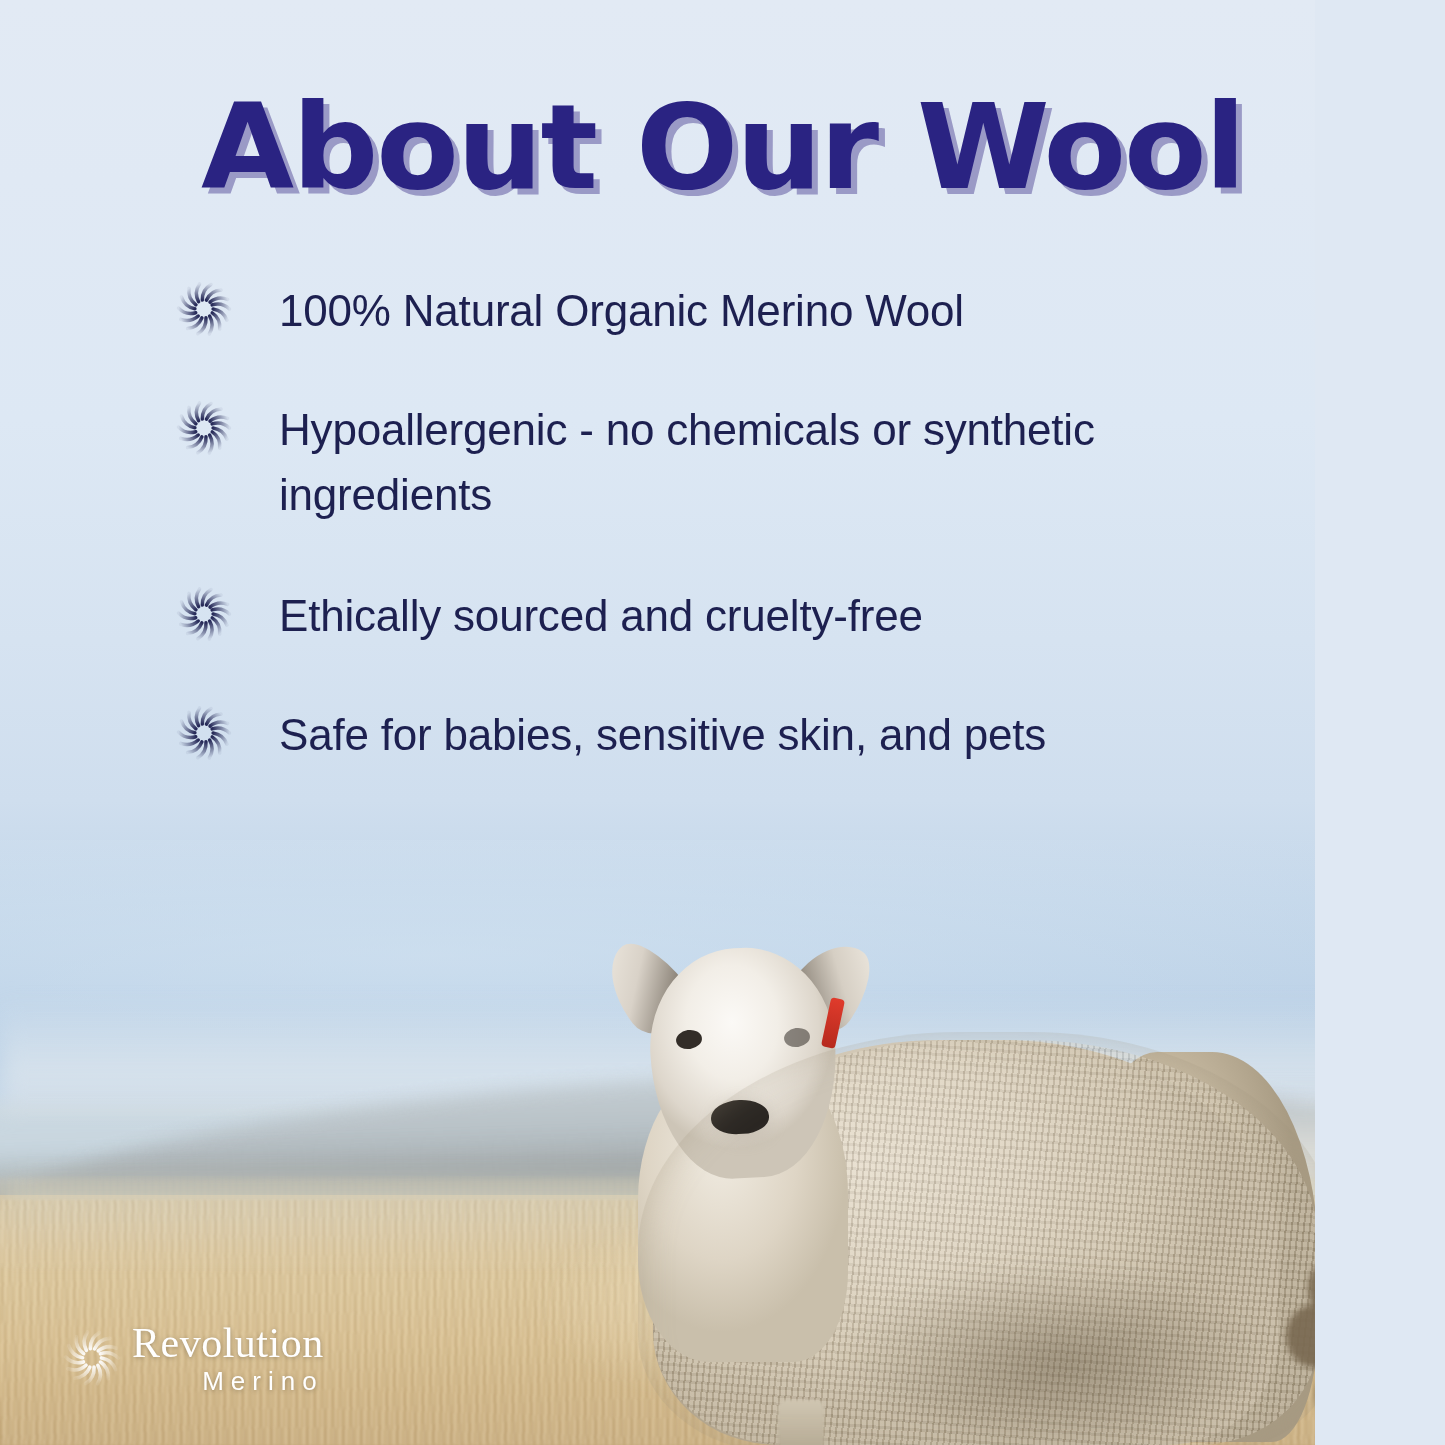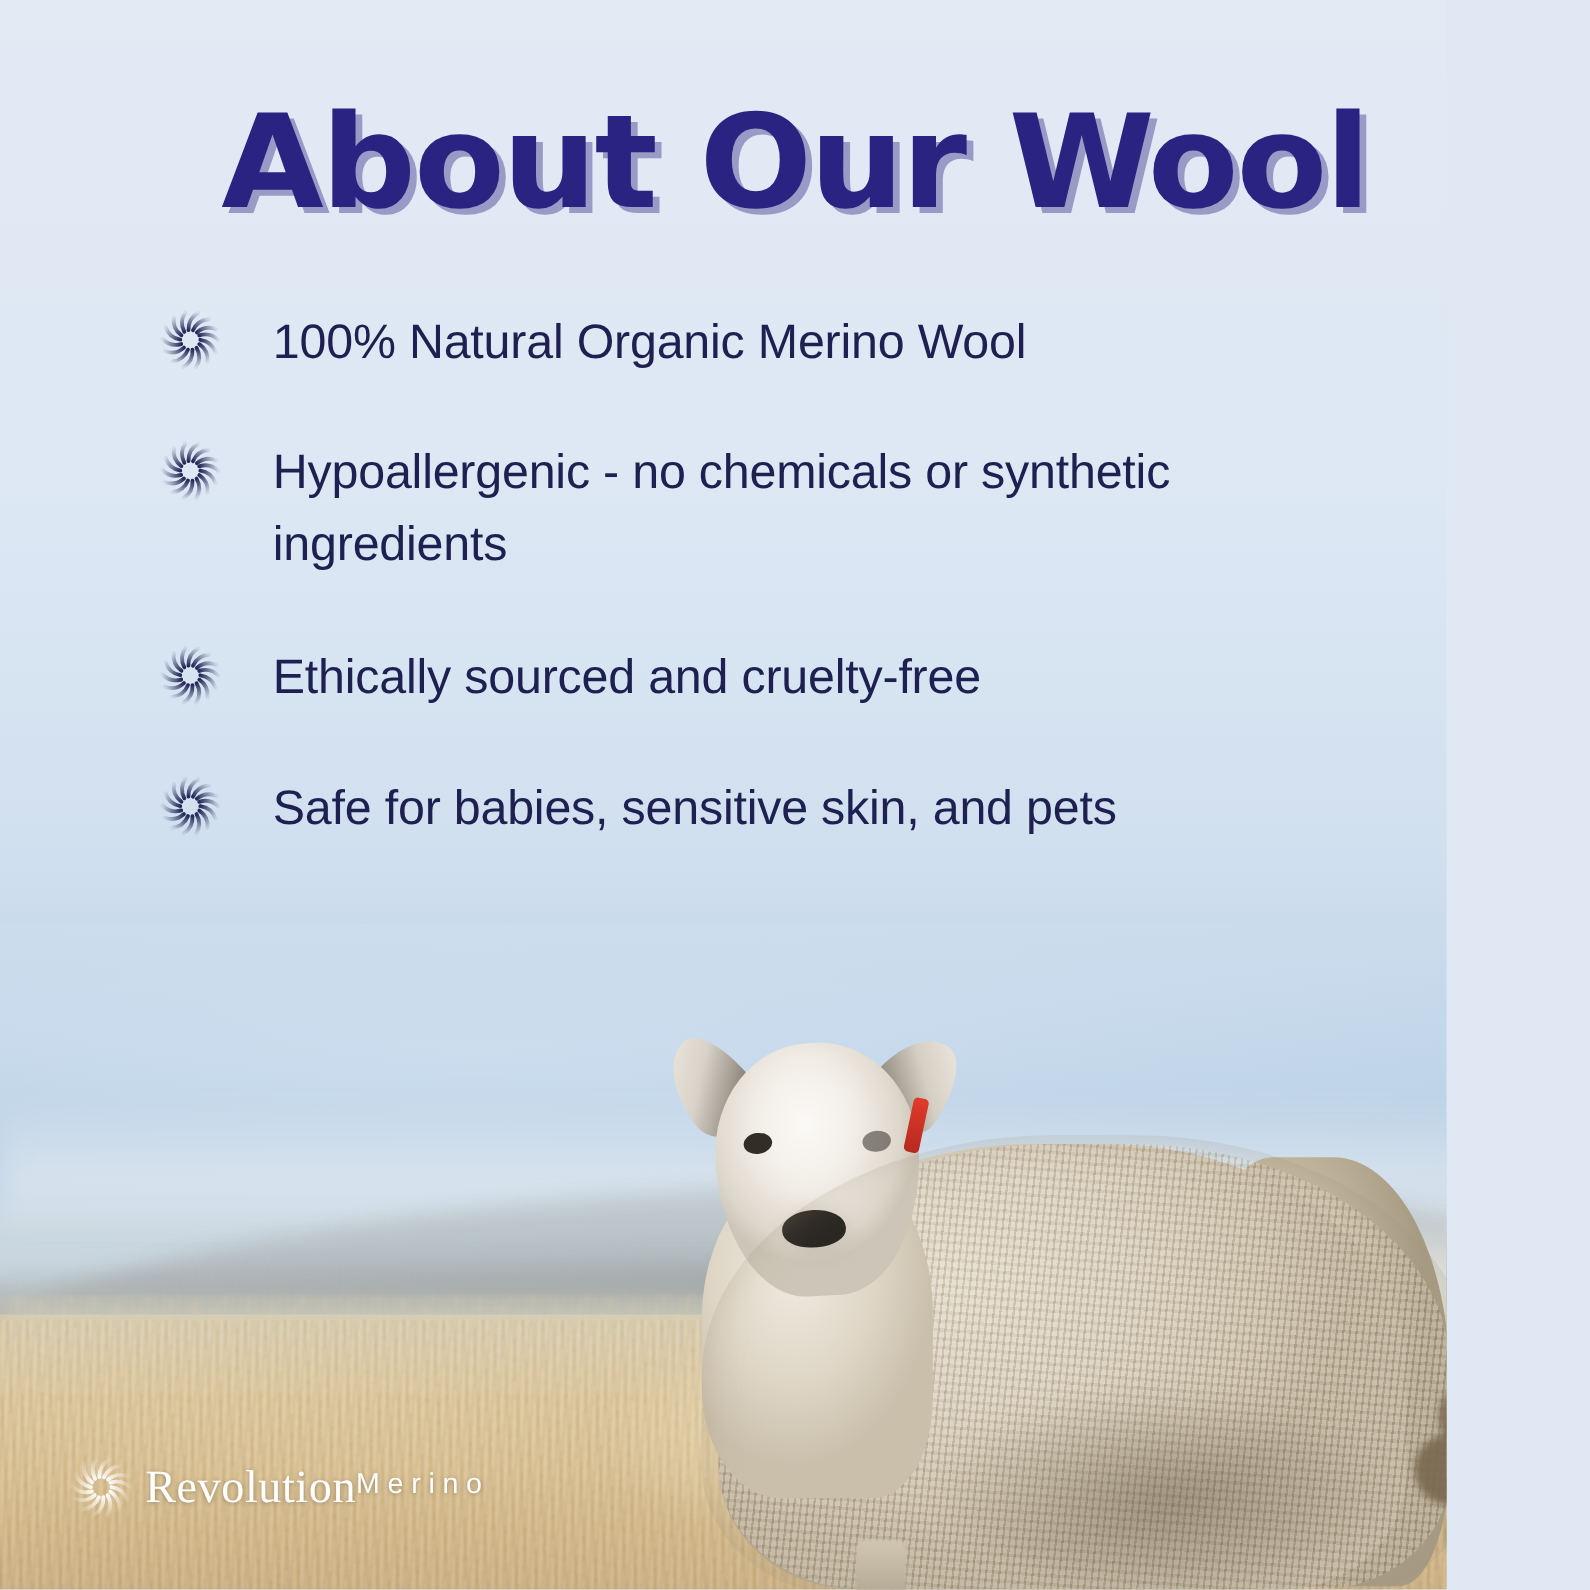--- a/index.html
+++ b/index.html
@@ -192,42 +192,42 @@
     font-weight:bold;
     font-size:118px;
     letter-spacing:-2px;
     color:#2a2382;
     text-shadow:6px 6px 0 #9a9ac6;
     transform:scaleX(1.02);
     white-space:nowrap;
   }
 
   
-  .bullets{position:absolute;left:144px;top:278px;width:1140px;}
+  .bullets{position:absolute;left:175px;top:278px;width:1140px;}
   .bullet{display:flex;align-items:flex-start;margin-bottom:54px;}
   .bullet:nth-child(2){margin-bottom:56px;}
   .bullet-icon{
     flex:0 0 58px;width:58px;height:58px;margin-right:46px;margin-top:2px;
   }
   .bullet-text{
     font-size:44px;
     font-weight:300;
     line-height:1.48;
     color:#1d2050;
     letter-spacing:-.2px;
     max-width:1030px;
   }
 
   
   .logo{
     position:absolute;left:62px;top:1322px;
     display:flex;align-items:center;
   }
   .logo-mark{width:60px;height:60px;margin-right:10px;opacity:.92;}
-  .logo-words{display:flex;flex-direction:row;line-height:1;}
+  .logo-words{display:flex;flex-direction:column;line-height:1;}
   .logo-name{
     font-family:"Liberation Serif", serif;
     font-size:42px;color:#ffffff;letter-spacing:.5px;
     text-shadow:0 1px 4px rgba(90,80,60,.45);
   }
   .logo-sub{
     font-size:26px;color:#ffffff;letter-spacing:7px;
     text-align:right;margin-top:4px;
     text-shadow:0 1px 4px rgba(90,80,60,.45);
   }

